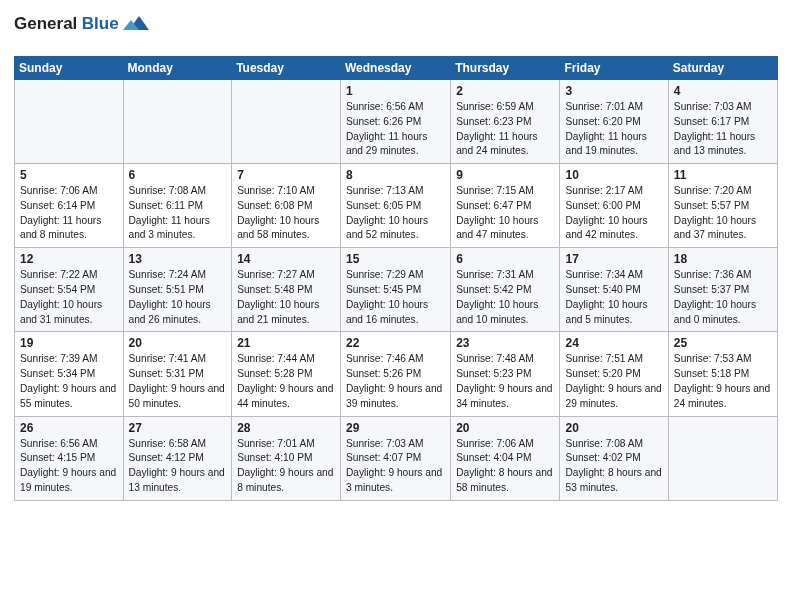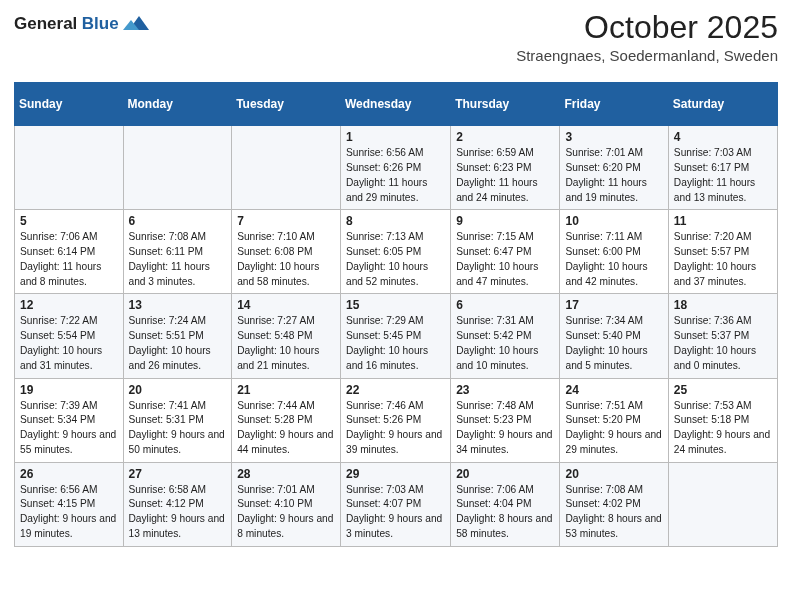--- a/index.html
+++ b/index.html
@@ -59,21 +59,21 @@
     .calendar {
       width: 100%;
       border-collapse: collapse;
       border: 1px solid #bbb;
     }
     .calendar th {
       background: #2060a0;
       color: #fff;
       font-size: 12px;
       font-weight: bold;
-      padding: 14px 4px;
+      padding: 4px 4px;
       text-align: left;
       border: 1px solid #2060a0;
     }
     .calendar td {
       border: 1px solid #bbb;
       vertical-align: top;
       padding: 4px 5px;
       width: 113px;
       min-height: 80px;
       font-size: 10.5px;
@@ -110,24 +110,20 @@
     <div class="logo">
       <div>
         <span class="logo-general">General</span>
         <span class="logo-blue">Blue</span>
       </div>
       <svg class="logo-icon" viewBox="0 0 28 28" xmlns="http://www.w3.org/2000/svg">
         <polygon points="8,20 18,6 28,20" fill="#2060a0"></polygon>
         <polygon points="2,20 10,10 18,20" fill="#4499cc"></polygon>
       </svg>
     </div>
-    <div class="title-block">
-      <div class="month-title">October 2025</div>
-      <div class="location-title">Straengnaes, Soedermanland, Sweden</div>
-    </div>
   </div>
 
   <table class="calendar">
     <thead>
       <tr>
       <th>Sunday</th>
           <th>Monday</th>
           <th>Tuesday</th>
           <th>Wednesday</th>
           <th>Thursday</th>
@@ -200,21 +196,21 @@
           </td>
           <td>
             <span class="day-num">9</span>
             <div class="cell-content">Sunrise: 7:15 AM
 Sunset: 6:47 PM
 Daylight: 10 hours
 and 47 minutes.</div>
           </td>
           <td>
             <span class="day-num">10</span>
-            <div class="cell-content">Sunrise: 7:11 AM
+            <div class="cell-content">Sunrise: 2:17 AM
 Sunset: 6:00 PM
 Daylight: 10 hours
 and 42 minutes.</div>
           </td>
           <td>
             <span class="day-num">11</span>
             <div class="cell-content">Sunrise: 7:20 AM
 Sunset: 5:57 PM
 Daylight: 10 hours
 and 37 minutes.</div>

